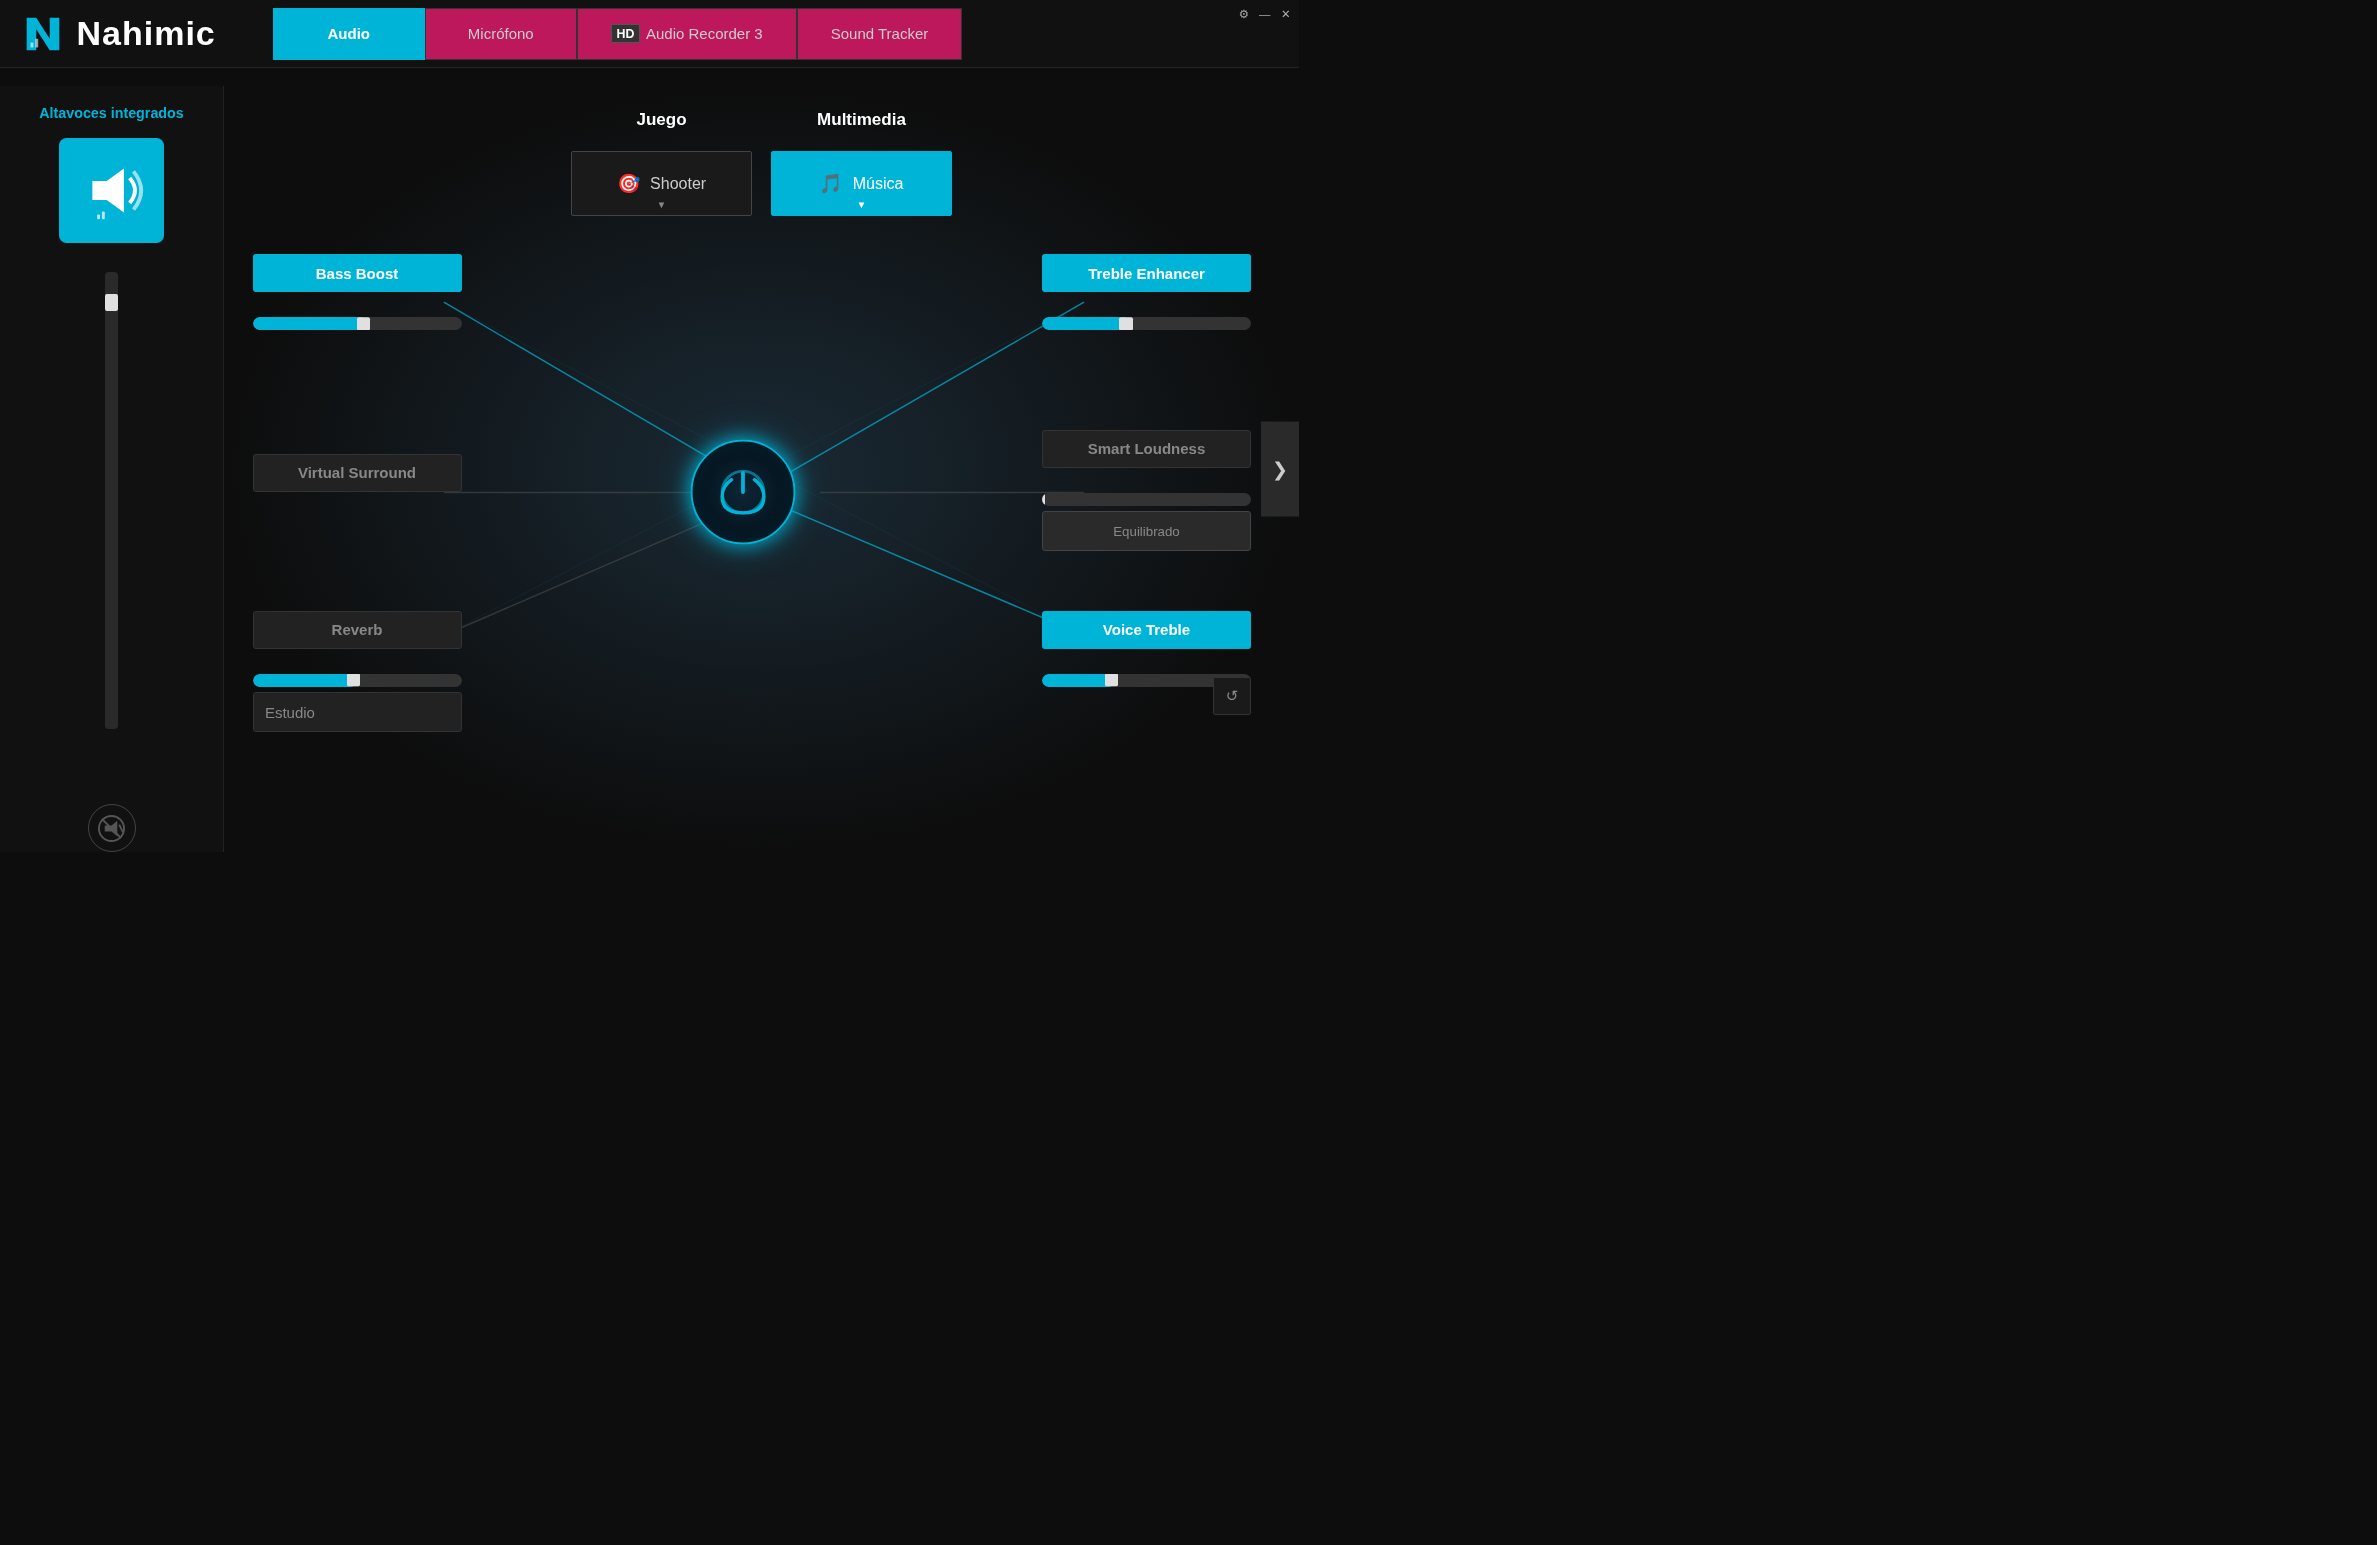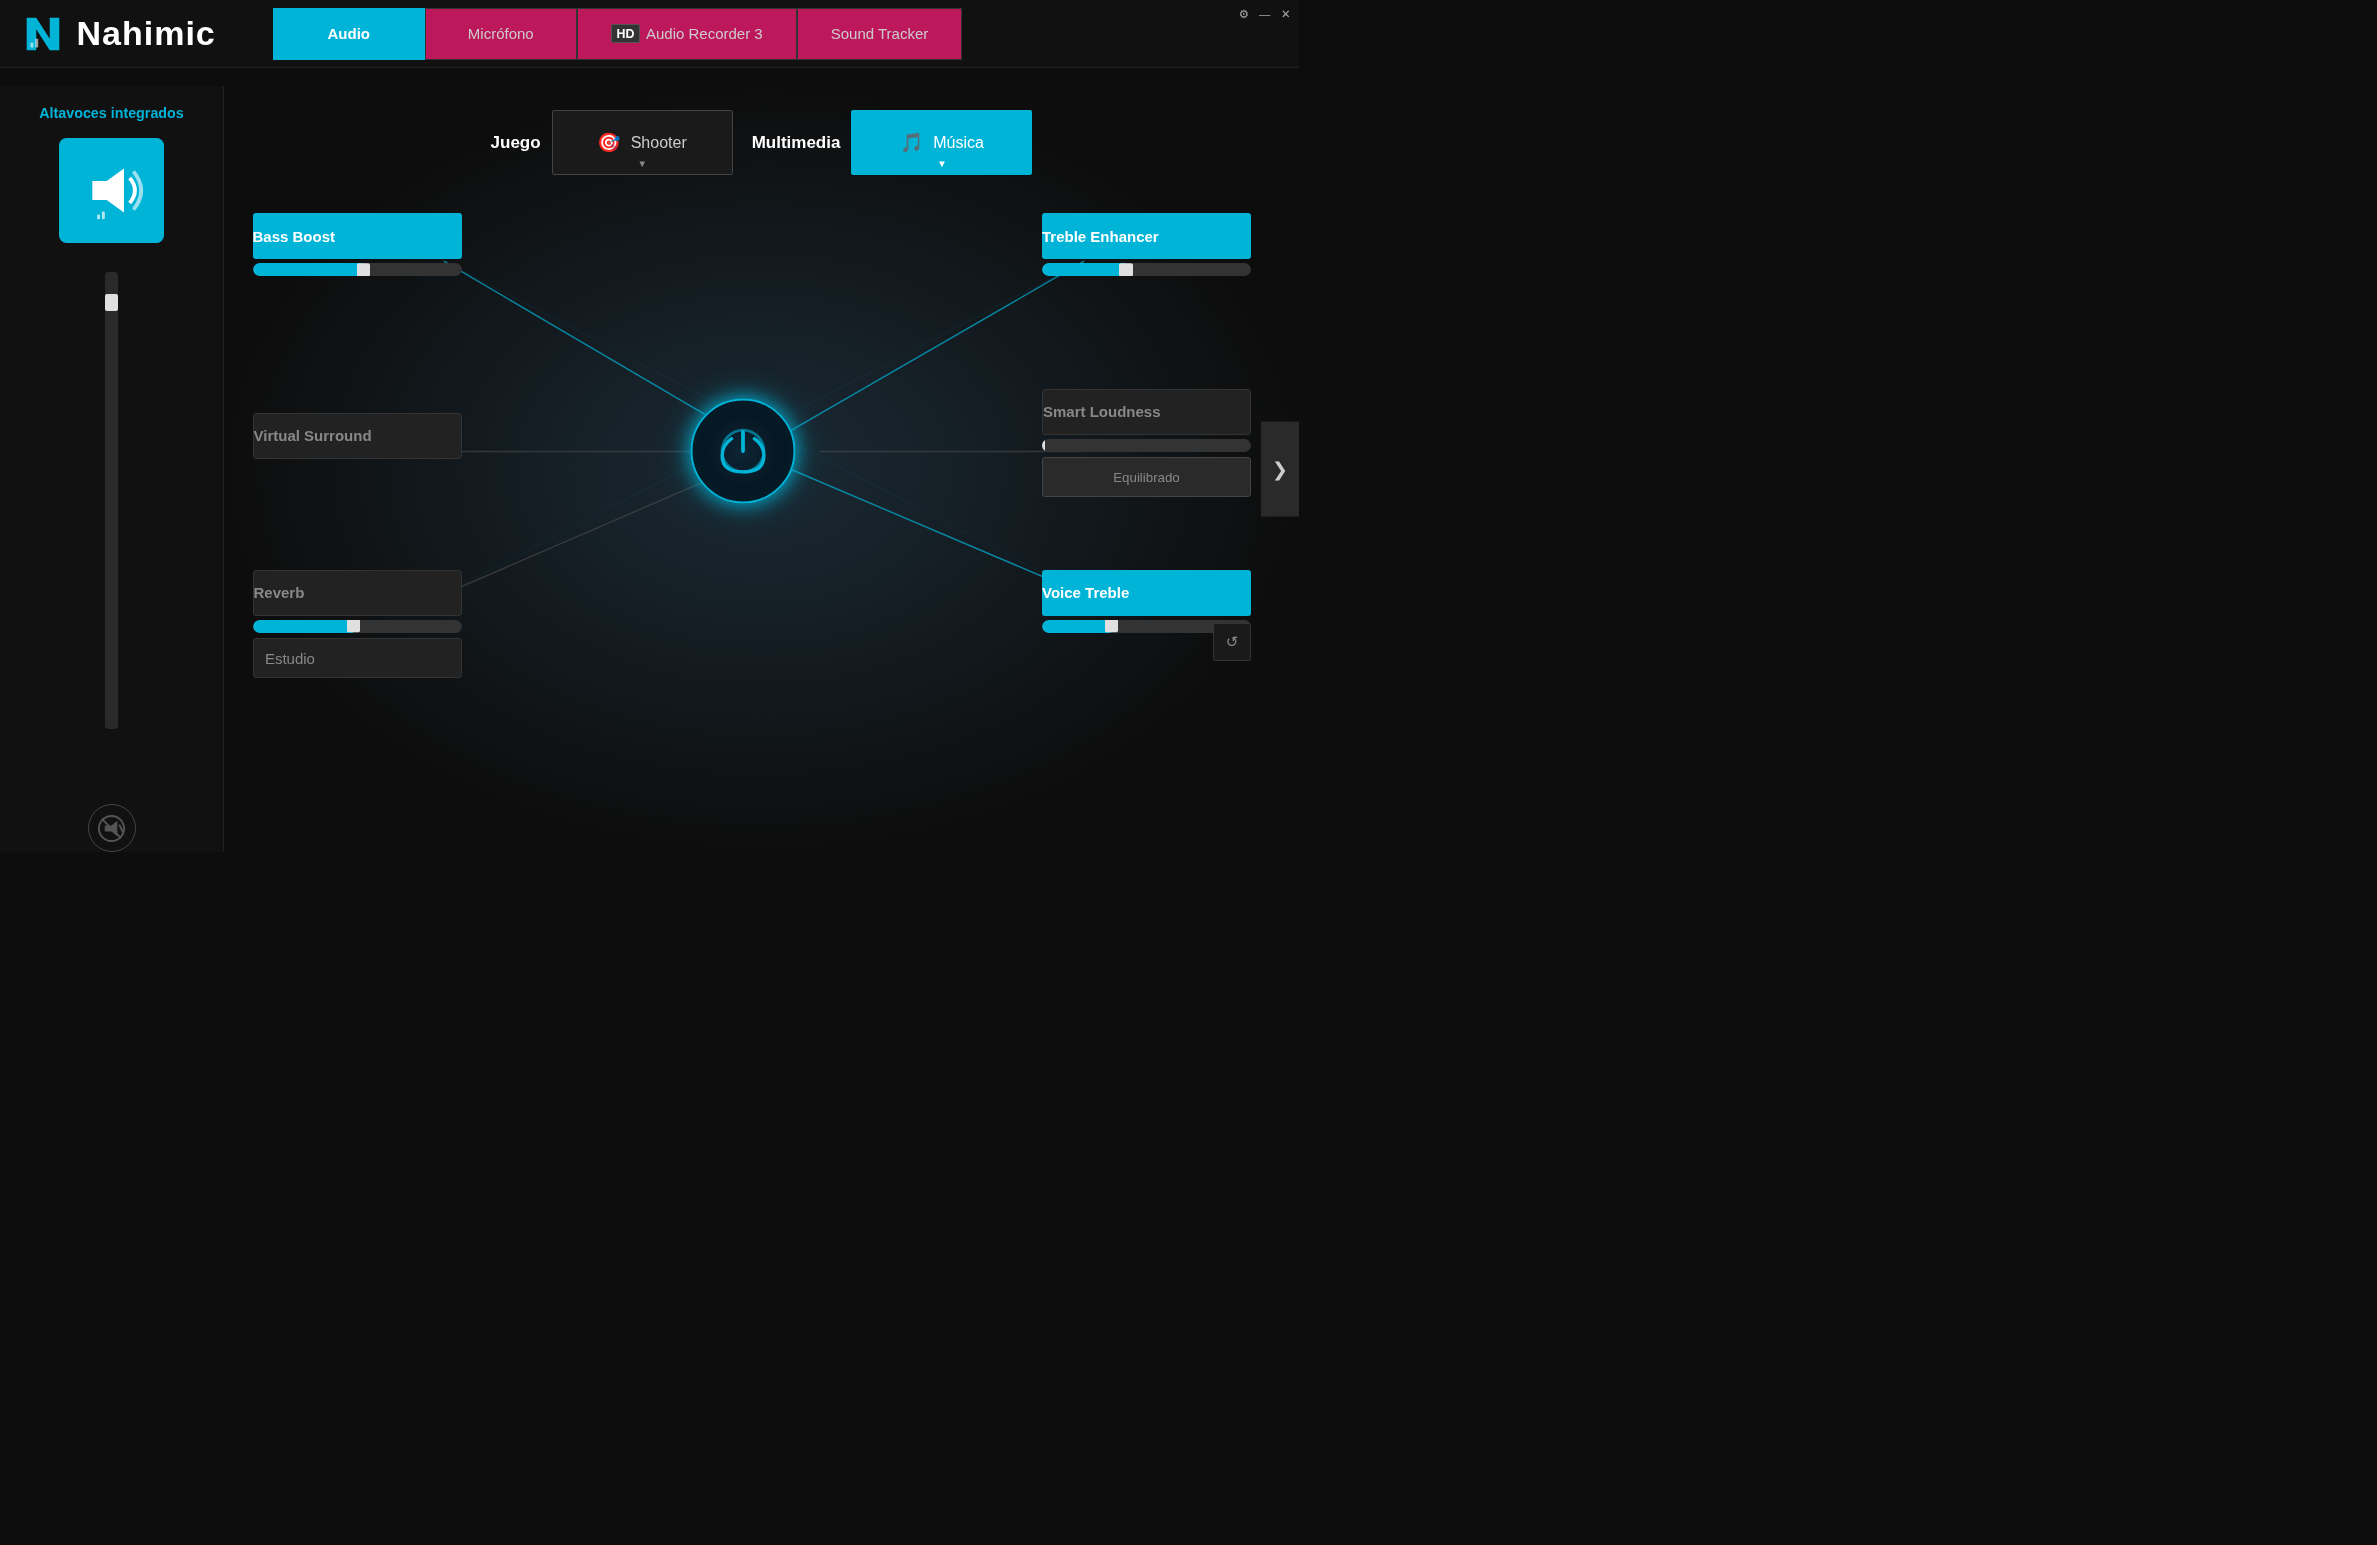--- a/index.html
+++ b/index.html
@@ -175,23 +175,23 @@
     
     .profile-section {
       display: flex;
       justify-content: center;
       gap: 19px;
       padding-top: 24px;
       margin-bottom: 9.5px;
     }
     .profile-group {
       display: flex;
-      flex-direction: row;
-      align-items: center;
-      gap: 11px;
+      flex-direction: column;
+      align-items: center;
+      gap: 21px;
     }
     .profile-group-label {
       font-size: 17px;
       font-weight: 700;
       color: #fff;
     }
     .profile-btn {
       width: 181px; height: 65px;
       border: 1px solid #444;
       background: #1a1a1a;
@@ -245,28 +245,29 @@
       z-index: 10;
     }
 
     
     .effect-card {
       position: absolute;
       width: 209px;
     }
     .effect-btn {
       width: 100%;
-      height: 46px;
-      display: flex;
-      align-items: center;
+      height: 38px;
+      display: flex;
+      align-items: center;
+      justify-content: center;
       font-size: 15px;
       font-weight: 600;
       border-radius: 2.9px;
       cursor: pointer;
-      margin-bottom: 4px;
+      margin-bottom: 25px;
     }
     .effect-btn.active {
       background: #00b4d8;
       color: #fff;
       border: none;
     }
     .effect-btn.inactive {
       background: #222;
       color: #888;
       border: 1px solid #333;

